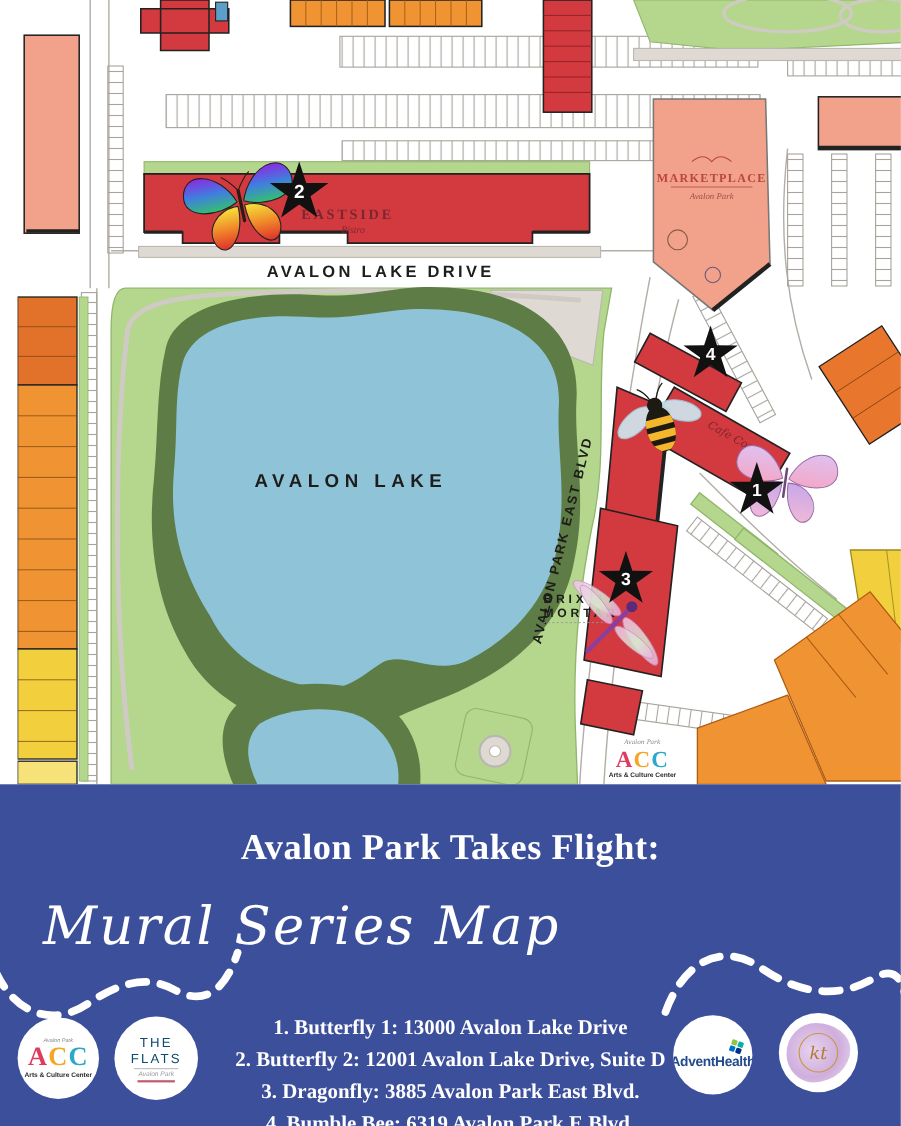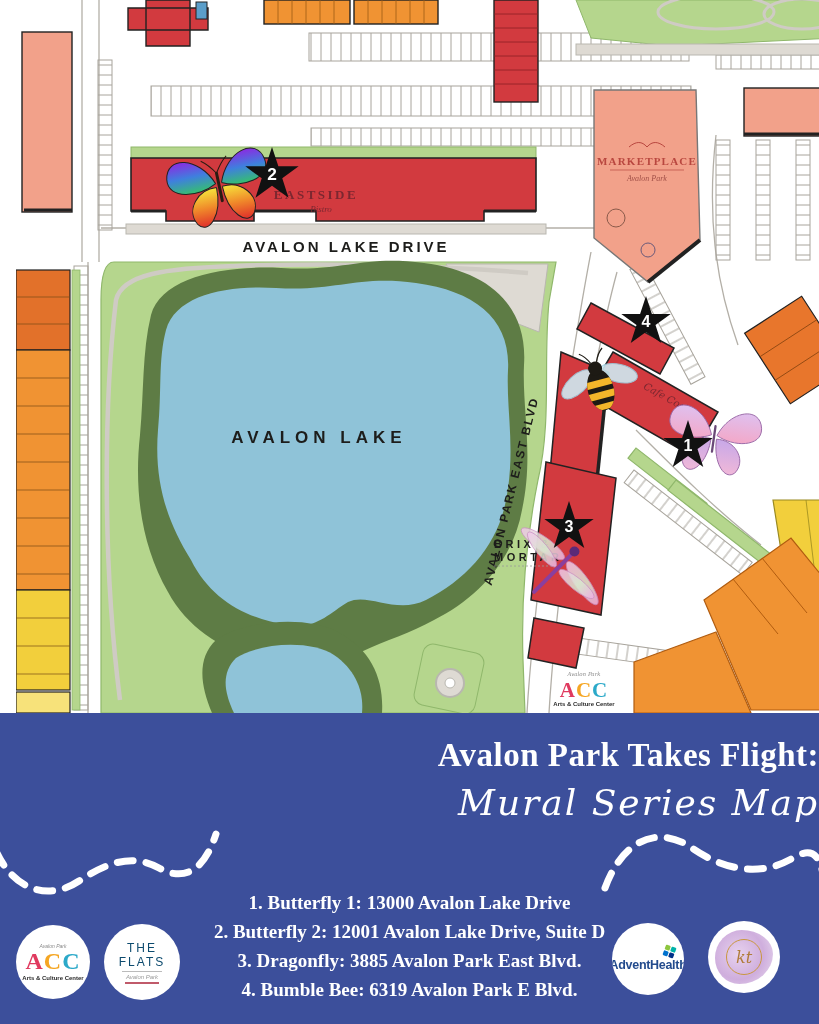--- a/index.html
+++ b/index.html
@@ -3,26 +3,26 @@
 <meta charset="utf-8">
 <style>
   html,body{margin:0;padding:0;background:#555;}
   .stage{position:relative;width:819px;height:1024px;background:#ffffff;overflow:hidden;
          font-family:"Liberation Sans",sans-serif;}
   .map-wrap{position:absolute;left:16px;top:0;width:819px;height:762px;}
   svg text{user-select:none;}
 
   
   .footer{position:absolute;left:0;top:713px;width:819px;height:311px;background:#3C4F9B;color:#fff;}
-  .footer-title{margin:0;padding-top:24px;text-align:right;
+  .footer-title{margin:16px;padding-top:24px;text-align:center;
         font-family:"Liberation Serif",serif;font-weight:bold;font-size:33px;letter-spacing:.5px;}
   .script-row{position:relative;height:112px;}
-  .script-title{position:absolute;left:0;right:0;top:8px;text-align:right;
+  .script-title{position:absolute;left:0;right:0;top:8px;text-align:left;
         font-family:"DejaVu Serif",serif;font-style:italic;font-weight:normal;
-        font-size:36px;letter-spacing:2px;}
+        font-size:48px;letter-spacing:2px;padding-left:39px;}
   .dash-svg{position:absolute;top:22px;}
   .dash-svg.left{left:-6px;}
   .dash-svg.right{right:-6px;}
   .dash-path{stroke:#fff;stroke-width:7;fill:none;stroke-dasharray:16 13;stroke-linecap:round;}
   .loc-list{margin-top:2px;text-align:center;font-family:"Liberation Serif",serif;
         font-weight:bold;font-size:19px;line-height:29px;}
 
   
   .logo{position:absolute;background:#fff;border-radius:50%;display:flex;flex-direction:column;
         align-items:center;justify-content:center;text-align:center;overflow:hidden;color:#333;}

